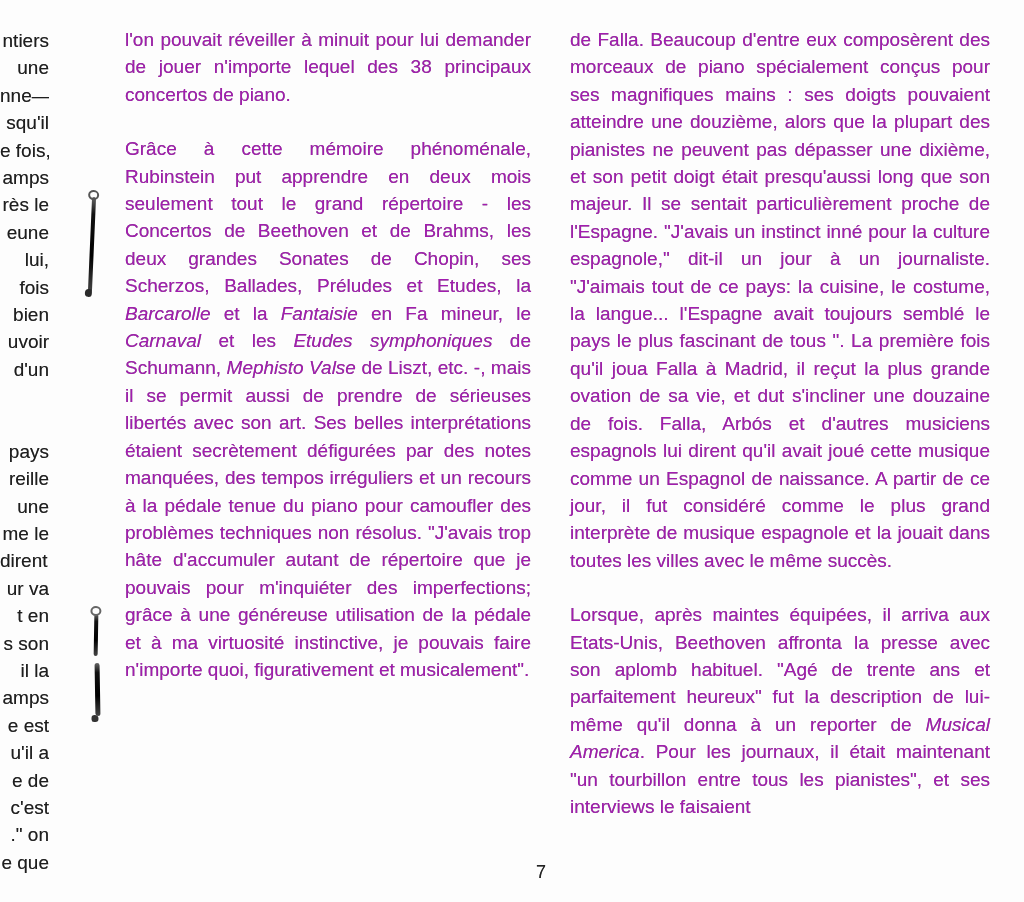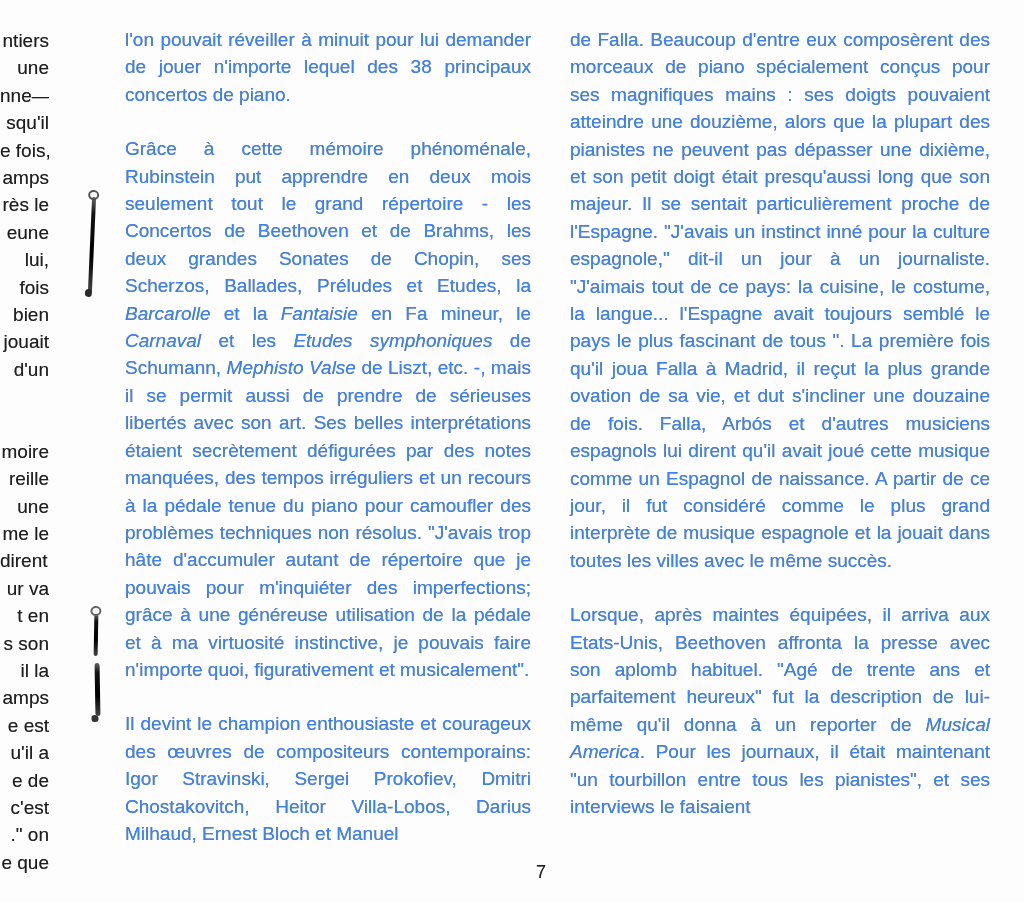--- a/index.html
+++ b/index.html
@@ -28,21 +28,21 @@
     overflow: hidden;
     color: #1e1e1e;
   }
   .margin-col .frag { height: 27.4px; }
   
   .col {
     position: absolute;
     top: 26px;
     font-size: 19px;
     line-height: 27.4px;
-    color: #3b82f6;
+    color: #a21caf;
     text-align: justify;
   }
   .col-left  { left: 125px; width: 406px; }
   .col-right { left: 570px; width: 420px; }
   .col p { margin: 0 0 27px 0; }
   .col i { }
   
   .margin-col, .col, .pagenum {
     text-shadow: 0 0 0.5px rgba(30,30,30,0.55);
   }
@@ -90,25 +90,25 @@
       <div class="frag">une</div>
       <div class="frag">nne—</div>
       <div class="frag">squ'il</div>
       <div class="frag">e fois,</div>
       <div class="frag">amps</div>
       <div class="frag">rès le</div>
       <div class="frag">eune</div>
       <div class="frag">lui,</div>
       <div class="frag">fois</div>
       <div class="frag">bien</div>
-      <div class="frag">jouait</div>
+      <div class="frag">uvoir</div>
       <div class="frag">d'un</div>
       <div class="frag">&nbsp;</div>
       <div class="frag">&nbsp;</div>
-      <div class="frag">moire</div>
+      <div class="frag">pays</div>
       <div class="frag">reille</div>
       <div class="frag">une</div>
       <div class="frag">me le</div>
       <div class="frag">dirent,</div>
       <div class="frag">ur va</div>
       <div class="frag">t en</div>
       <div class="frag">s son</div>
       <div class="frag">il la</div>
       <div class="frag">amps</div>
       <div class="frag">e est</div>
@@ -119,21 +119,20 @@
       <div class="frag">e que</div>
     </div>
 
   <div class="ink ink-a"></div>
   <div class="ink ink-b1"></div>
   <div class="ink ink-b2"></div>
 
   <div class="col col-left">
       <p><span>l'on pouvait réveiller à minuit pour lui demander de jouer n'importe lequel des 38 principaux concertos de piano.</span></p>
       <p><span>Grâce à cette mémoire phénoménale, Rubinstein put apprendre en deux mois seulement tout le grand répertoire - les Concertos de Beethoven et de Brahms, les deux grandes Sonates de Chopin, ses Scherzos, Ballades, Préludes et Etudes, la </span><i>Barcarolle</i><span> et la </span><i>Fantaisie</i><span> en Fa mineur, le </span><i>Carnaval</i><span> et les </span><i>Etudes symphoniques</i><span> de Schumann, </span><i>Mephisto Valse</i><span> de Liszt, etc. -, mais il se permit aussi de prendre de sérieuses libertés avec son art. Ses belles interprétations étaient secrètement défigurées par des notes manquées, des tempos irréguliers et un recours à la pédale tenue du piano pour camoufler des problèmes techniques non résolus. "J'avais trop hâte d'accumuler autant de répertoire que je pouvais pour m'inquiéter des imperfections; grâce à une généreuse utilisation de la pédale et à ma virtuosité instinctive, je pouvais faire n'importe quoi, figurativement et musicalement".</span></p>
-      <p><span>Il devint le champion enthousiaste et courageux des œuvres de compositeurs contemporains: Igor Stravinski, Sergei Prokofiev, Dmitri Chostakovitch, Heitor Villa-Lobos, Darius Milhaud, Ernest Bloch et Manuel</span></p>
     </div>
   <div class="col col-right">
       <p><span>de Falla. Beaucoup d'entre eux composèrent des morceaux de piano spécialement conçus pour ses magnifiques mains : ses doigts pouvaient atteindre une douzième, alors que la plupart des pianistes ne peuvent pas dépasser une dixième, et son petit doigt était presqu'aussi long que son majeur. Il se sentait particulièrement proche de l'Espagne. "J'avais un instinct inné pour la culture espagnole," dit-il un jour à un journaliste. "J'aimais tout de ce pays: la cuisine, le costume, la langue... l'Espagne avait toujours semblé le pays le plus fascinant de tous ". La première fois qu'il joua Falla à Madrid, il reçut la plus grande ovation de sa vie, et dut s'incliner une douzaine de fois. Falla, Arbós et d'autres musiciens espagnols lui dirent qu'il avait joué cette musique comme un Espagnol de naissance. A partir de ce jour, il fut considéré comme le plus grand interprète de musique espagnole et la jouait dans toutes les villes avec le même succès.</span></p>
       <p><span>Lorsque, après maintes équipées, il arriva aux Etats-Unis, Beethoven affronta la presse avec son aplomb habituel. "Agé de trente ans et parfaitement heureux" fut la description de lui-même qu'il donna à un reporter de </span><i>Musical America</i><span>. Pour les journaux, il était maintenant "un tourbillon entre tous les pianistes", et ses interviews le faisaient</span></p>
     </div>
 
   <div class="pagenum">7</div>
 </div>
 
 </body></html>

